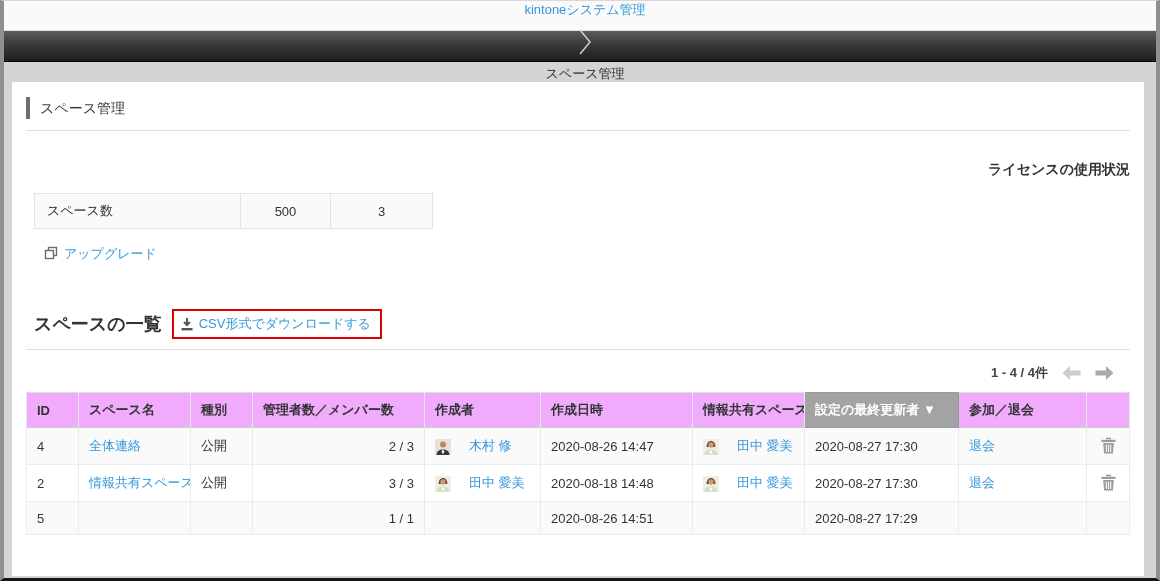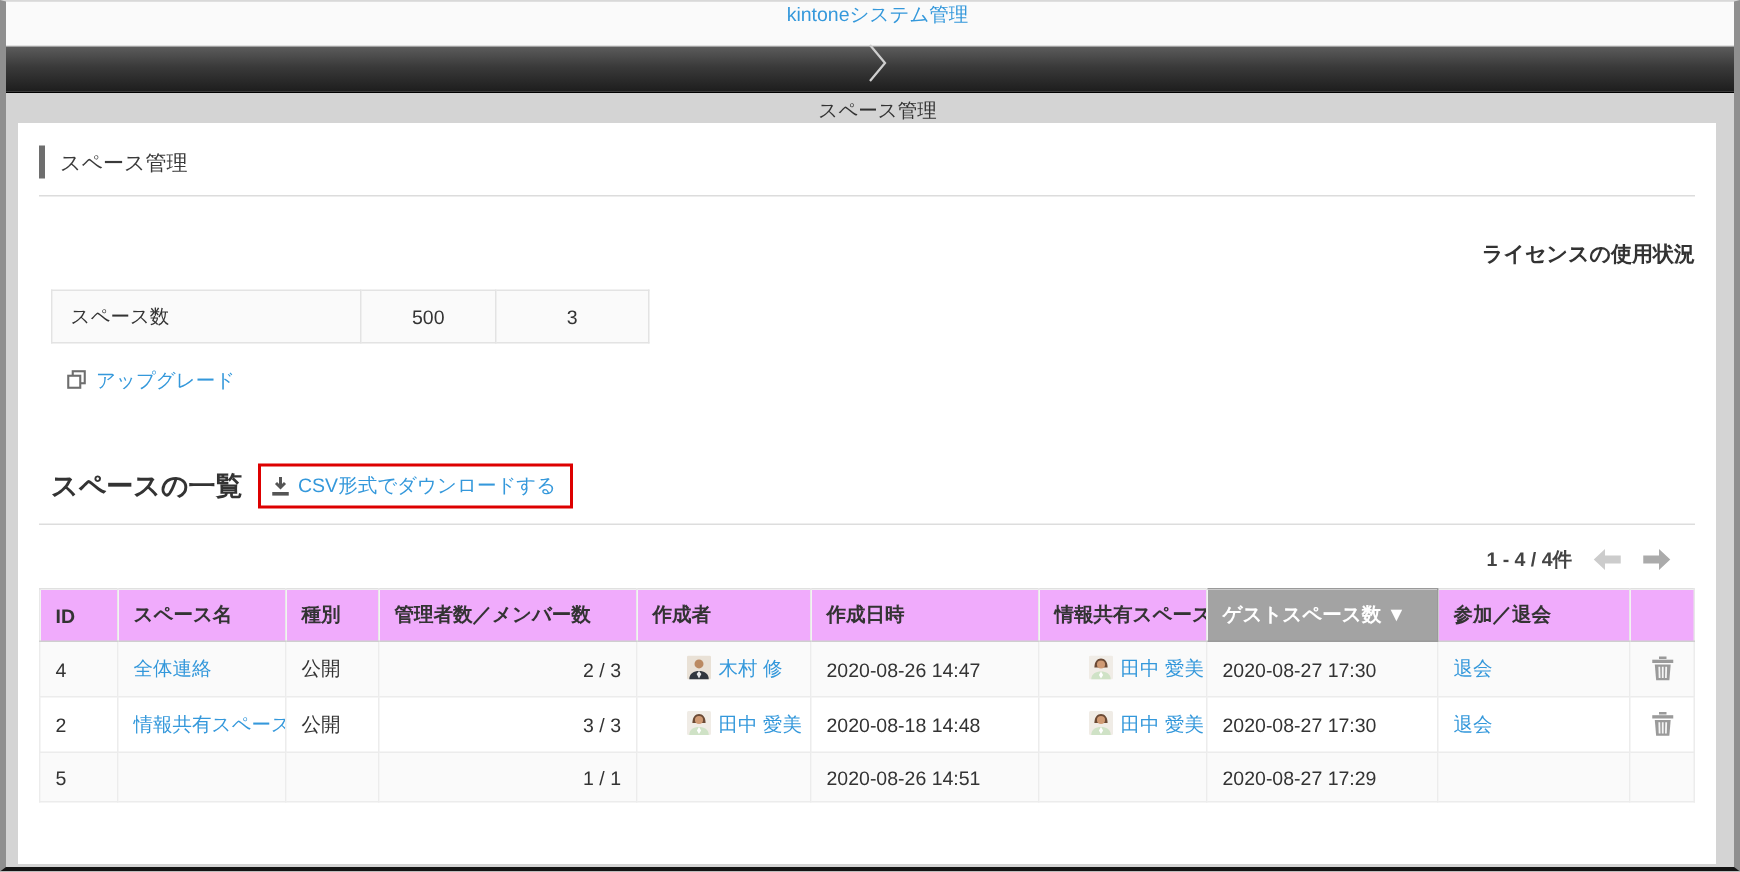--- a/index.html
+++ b/index.html
@@ -71,21 +71,21 @@
   }
   table.spaces th.sorted { background:#a3a3a3; color:#fff; border-color:#9a9a9a; }
   table.spaces td {
     padding:7px 10px; border:1px solid #ececec; white-space:nowrap; overflow:hidden;
     height:33px; vertical-align:middle;
   }
   table.spaces tr.alt td { background:#fafafa; }
   table.spaces a { color:#3498db; text-decoration:none; }
   td.members { text-align:right; padding-right:16px; }
   td.trash-cell { text-align:center; padding:4px 2px; }
-  .user-cell { display:flex; align-items:flex-start; gap:5px;margin-left:23px; }
+  .user-cell { display:flex; align-items:flex-end; gap:18px; }
   .type-cell { display:flex; align-items:center; gap:5px; }
   .trash-btn { background:none; border:none; cursor:pointer; padding:2px; line-height:0; }
   .dl-icon, .avatar, .type-ic { display:inline-flex; line-height:0; }
 </style>
 </head>
 <body>
 
 <div class="frame">
 
   <div class="breadcrumb-bar">
@@ -176,21 +176,21 @@
       </colgroup>
       <thead>
           <tr>
             <th>ID</th>
             <th>スペース名</th>
             <th>種別</th>
             <th>管理者数／メンバー数</th>
             <th>作成者</th>
             <th>作成日時</th>
             <th>情報共有スペース</th>
-            <th class="sorted">ゲストスペース数 ▼</th>
+            <th class="sorted">設定の最終更新者 ▼</th>
             <th>参加／退会</th>
             <th></th>
           </tr>
         </thead>
       <tbody>
           <tr class="alt">
             <td>4</td>
             <td><a href="#">全体連絡</a></td>
             <td>
               <span class="type-cell">

